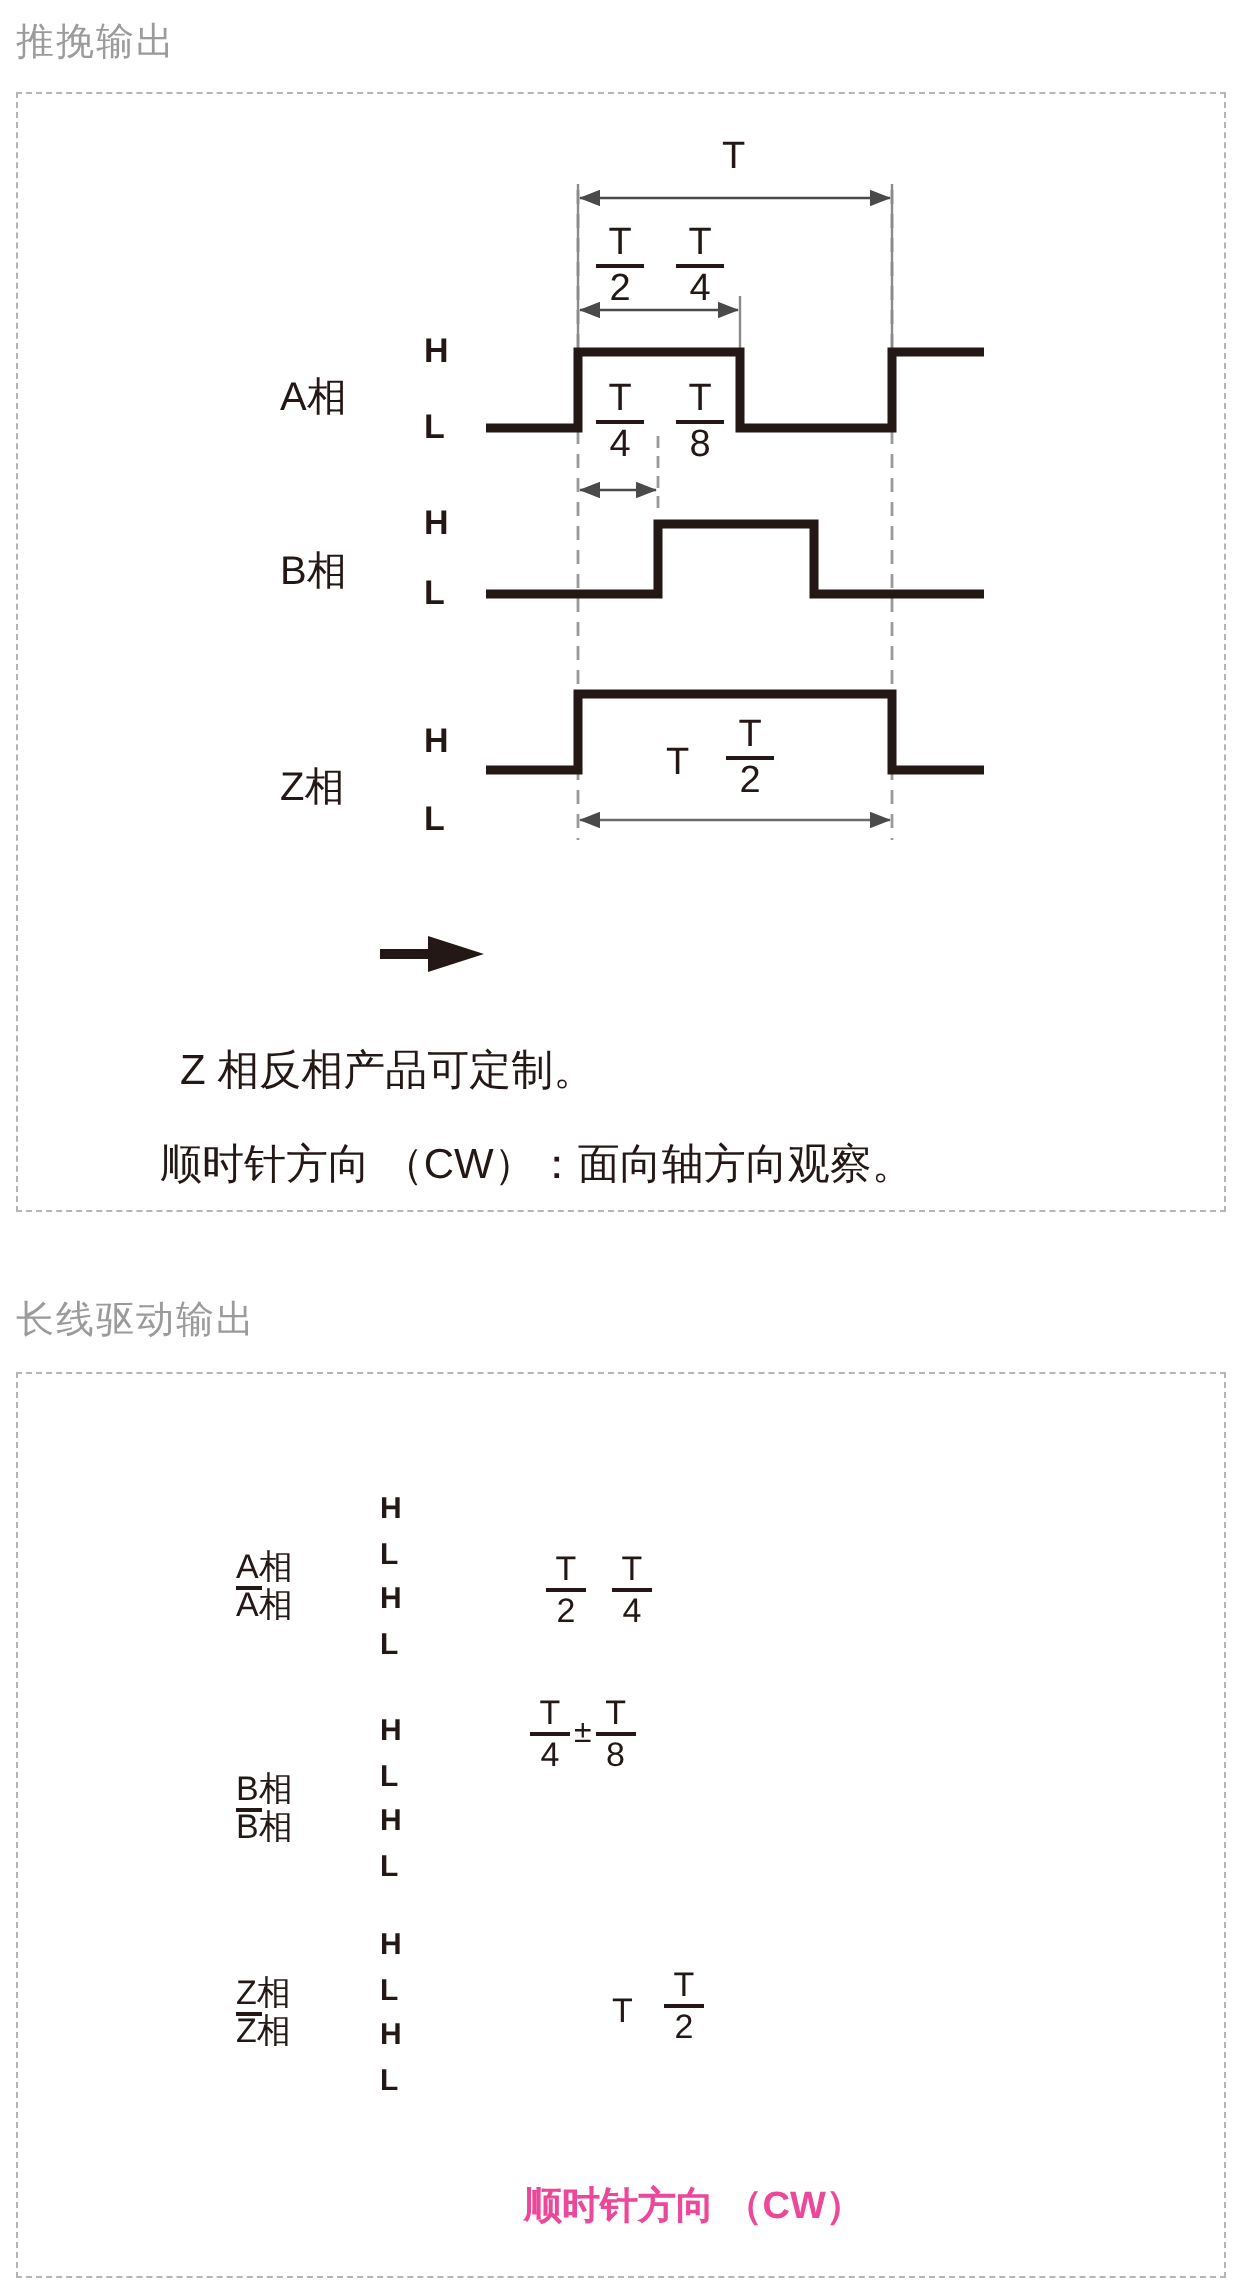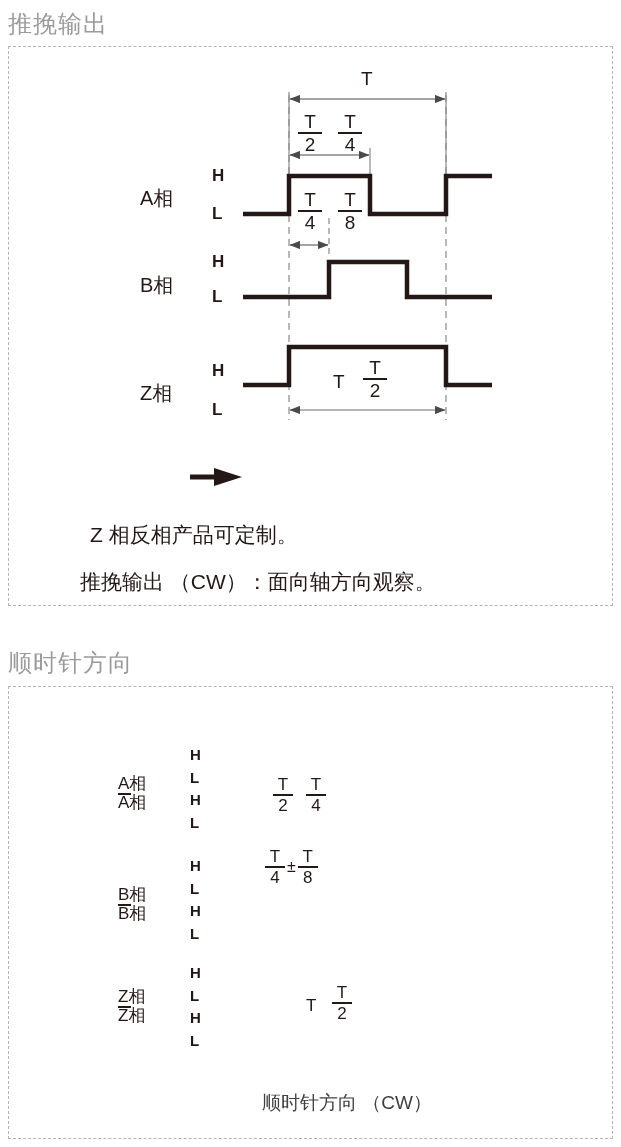--- a/index.html
+++ b/index.html
@@ -6,21 +6,21 @@
   body{
     width:621px;height:1147px;background:#ffffff;
     font-family:"Liberation Sans","DejaVu Sans",sans-serif;
     position:relative;overflow:hidden;
   }
   .page{position:relative;width:621px;height:1147px;}
 
   .sect-title{
     position:absolute;
     color:#9b9b9b;
-    font-size:24px;
+    font-size:19px;
     letter-spacing:1px;
     white-space:nowrap;
   }
 
   .dashbox{
     position:absolute;
     border:1px dashed #b5b5b5;
     box-sizing:border-box;
     background:#fff;
   }
@@ -35,23 +35,24 @@
     letter-spacing:0px;
   }
   .cwlabel{
     position:absolute;
     color:#231815;
     font-size:21px;
     white-space:nowrap;
   }
   .cwlabel2{
     position:absolute;
-    color:#404040;
+    color:#ec4899;
     font-size:19px;
     white-space:nowrap;
+    font-weight:bold;
   }
 </style>
 </head>
 <body>
 
 <div class="page">
 
   <div class="sect-title" style="left:8px;top:8px;">推挽输出</div>
 
   <div class="dashbox" style="left:8px;top:46px;width:605px;height:560px;"></div>
@@ -189,23 +190,23 @@
 
   <div style="position:absolute;left:333px;top:371px;font-size:19px;color:#231815;">T</div>
   <div style="position:absolute;left:361px;top:358px;text-align:center;width:28px;line-height:1;">
     <div style="font-size:19px;color:#231815;">T</div>
     <div style="border-top:2px solid #231815;margin:1px 2px;"></div>
     <div style="font-size:19px;color:#231815;">2</div>
   </div>
 
 
   <div class="note" style="left:90px;top:521px;">Z 相反相产品可定制。</div>
-  <div class="note" style="left:80px;top:568px;">推挽输出 （CW）：面向轴方向观察。</div>
-
-  <div class="sect-title" style="left:8px;top:647px;">顺时针方向</div>
+  <div class="note" style="left:80px;top:568px;">顺时针方向 （CW）：面向轴方向观察。</div>
+
+  <div class="sect-title" style="left:8px;top:647px;">长线驱动输出</div>
 
   <div class="dashbox" style="left:8px;top:686px;width:605px;height:453px;"></div>
 
   <div style="position:absolute;left:118px;top:775px;font-size:17px;color:#231815;line-height:1.08;">
     <div>A相</div>
     <div style="border-top:2px solid #231815;width:13px;margin:0 0 -1px 0;"></div>
     <div>A相</div>
   </div>
   <div style="position:absolute;left:190px;top:746px;font-size:15px;font-weight:bold;color:#231815;">H</div>
   <div style="position:absolute;left:190px;top:769px;font-size:15px;font-weight:bold;color:#231815;">L</div>

